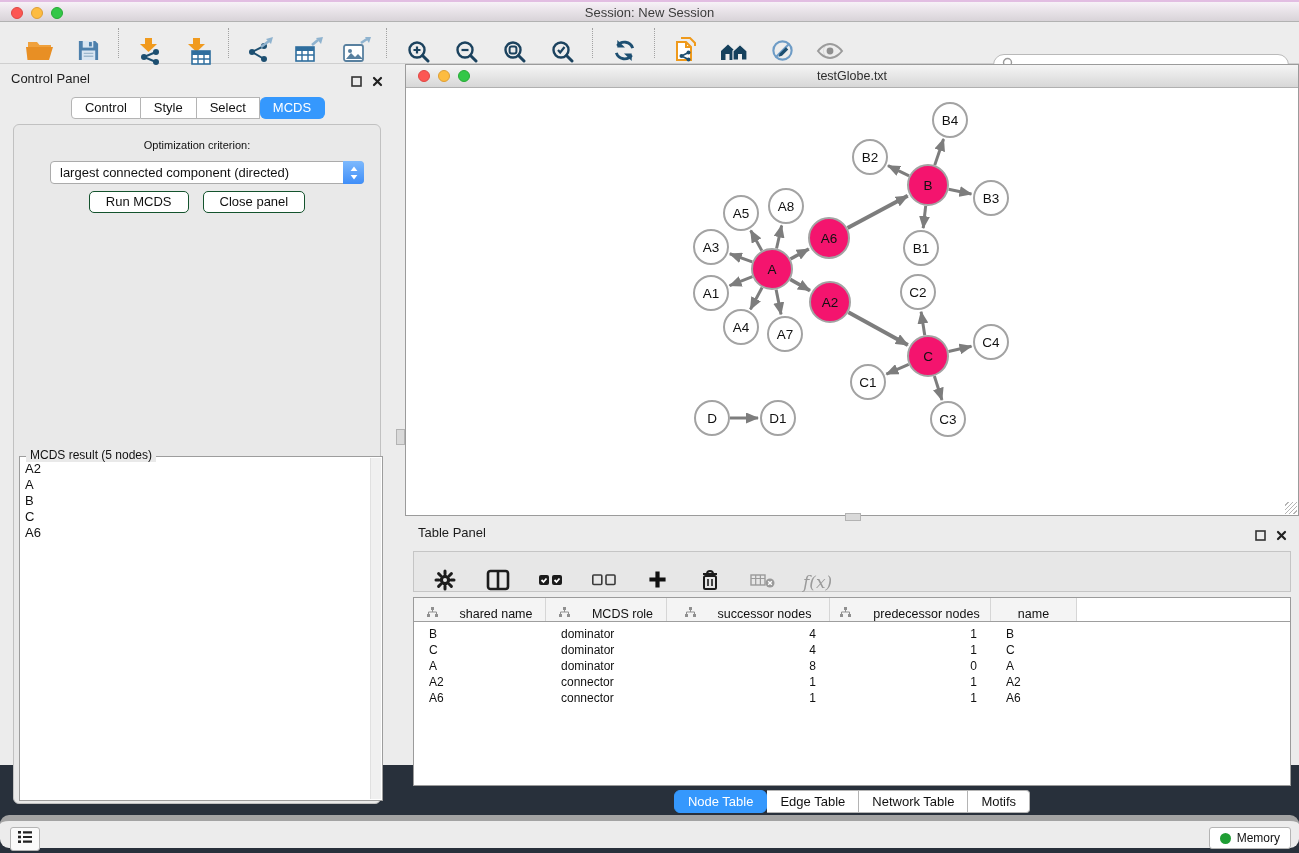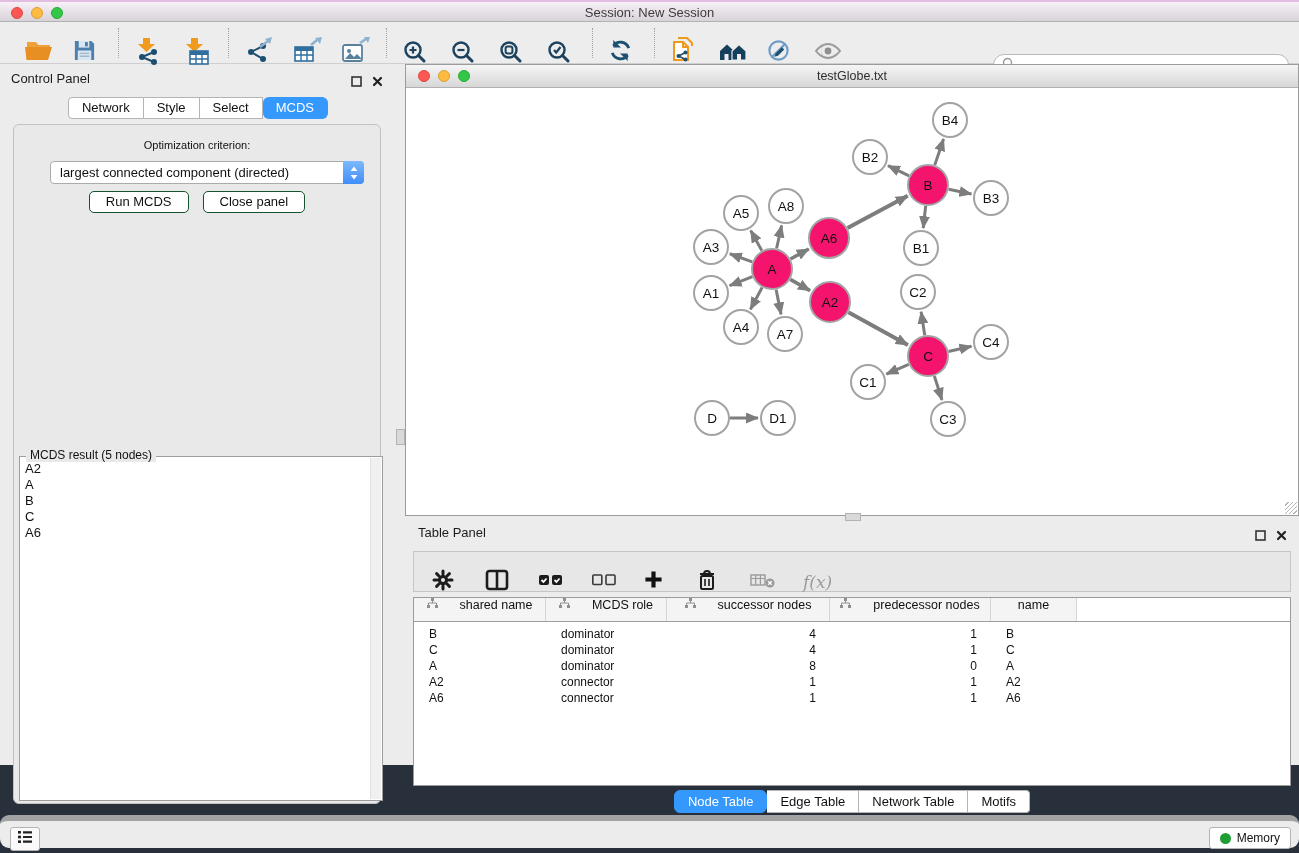--- a/index.html
+++ b/index.html
@@ -18,21 +18,21 @@
   .light{width:12px;height:12px;border-radius:50%;box-sizing:border-box;}
   .light.red{background:#fc5753;border:1px solid #df4744;}
   .light.yellow{background:#fdbc40;border:1px solid #de9f34;}
   .light.green{background:#33c748;border:1px solid #27aa35;}
 
   
   .toolbar{position:absolute;left:0;top:22px;width:100%;height:42px;background:#ededed;
     border-bottom:1px solid #cfcfcf;display:flex;align-items:center;padding-left:10px;box-sizing:border-box;}
   .tgroup{display:flex;align-items:center;gap:16px;padding:0 14px;}
   .tsep{width:1px;height:30px;border-left:1px dotted #a2a2a2;}
-  .tbtn{width:32px;height:32px;display:flex;align-items:center;justify-content:flex-start;cursor:default;margin-top:20px;}
+  .tbtn{width:32px;height:32px;display:flex;align-items:center;justify-content:center;cursor:default;margin-top:20px;}
   .search-wrap{position:absolute;right:10px;top:32px;width:296px;height:22px;background:#fff;
     border:1px solid #b9b9b9;border-radius:12px;display:flex;align-items:center;padding-left:8px;box-sizing:border-box;}
   .search-wrap input{border:none;outline:none;flex:1;font-size:12px;background:transparent;margin-left:5px;font-family:"Liberation Sans",sans-serif;}
 
   
   .left-panel{position:absolute;left:5px;top:68px;width:386px;height:744px;}
   .panel-head{position:relative;height:22px;}
   .panel-head .ptitle{position:absolute;left:6px;top:3px;font-size:13px;color:#1c1c1c;}
   .panel-icons{position:absolute;right:8px;top:5px;display:flex;gap:10px;align-items:center;}
   .cp-tabs{position:absolute;top:29px;left:0;width:100%;display:flex;justify-content:center;}
@@ -76,21 +76,21 @@
   .tp-head{position:absolute;left:405px;top:520px;right:0;height:24px;}
   .tp-head .ptitle{position:absolute;left:13px;top:5px;font-size:13px;color:#1c1c1c;}
   .tp-head .panel-icons{right:12px;top:7px;}
   .tp-toolbar{position:absolute;left:413px;top:551px;width:878px;height:41px;background:#e7e7e7;
     border:1px solid #c5c5c5;box-sizing:border-box;display:flex;align-items:center;gap:27px;padding-left:18px;}
   .tp-toolbar .tbtn{width:26px;height:26px;}
   .fx-label{font-size:17px;font-family:"DejaVu Serif",serif;font-style:italic;color:#9a9a9a;}
   .tp-table{position:absolute;left:413px;top:597px;width:878px;height:189px;background:#fff;
     border:1px solid #9b9b9b;box-sizing:border-box;}
   .thead{display:flex;height:23px;border-bottom:1px solid #9e9e9e;}
-  .th{display:flex;align-items:flex-start;justify-content:center;gap:22px;background:#f4f4f4;
+  .th{display:flex;align-items:flex-end;justify-content:center;gap:22px;background:#f4f4f4;
     border-right:1px solid #d6d6d6;font-size:12.5px;color:#111;box-sizing:border-box;}
   .th-filler{flex:1;background:#fff;}
   .tr{display:flex;height:16px;align-items:center;}
   .td{font-size:12px;color:#111;box-sizing:border-box;white-space:nowrap;overflow:hidden;}
   .td.al{text-align:left;padding-left:15px;}
   .td.ar{text-align:right;padding-right:14px;}
   .tbody{padding-top:4px;}
   .tp-tabs{position:absolute;left:405px;top:790px;right:0;display:flex;justify-content:center;}
   .tp-tabs .seg{height:21px;line-height:21px;}
 
@@ -282,21 +282,21 @@
       <span class="panel-icons">
         <span><svg width="11" height="11">
               <rect x="1" y="1" width="9" height="9" fill="none" stroke="#333" stroke-width="1.6"></rect>
             </svg></span>
         <span><svg width="11" height="11">
               <path d="M2 2l7 7M9 2L2 9" stroke="#222" stroke-width="2.2" stroke-linecap="round"></path>
             </svg></span>
       </span>
     </div>
     <div class="cp-tabs" id="cp-tabs">
-        <div class="seg seg-first">Network</div>
+        <div class="seg seg-first">Control</div>
         <div class="seg">Style</div>
         <div class="seg">Select</div>
         <div class="seg seg-last seg-active">MCDS</div>
       </div>
     <div class="cp-box">
       <div class="opt-label">Optimization criterion:</div>
       <div class="dropdown">
         <span class="dval">largest connected component (directed)</span>
         <span class="dd-stepper">
             <svg width="10" height="16" viewBox="0 0 10 16">

